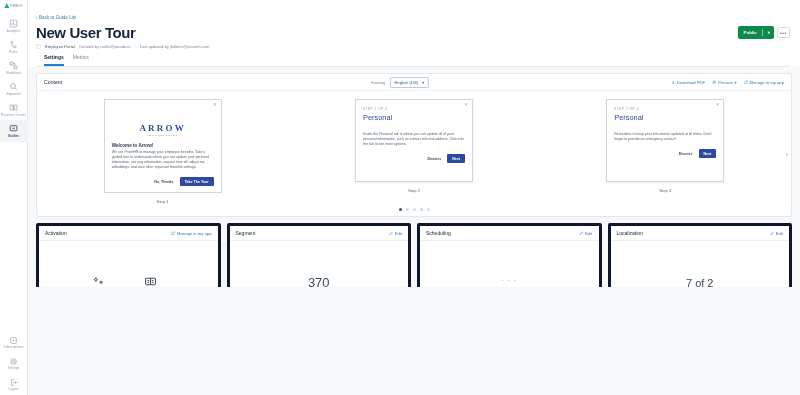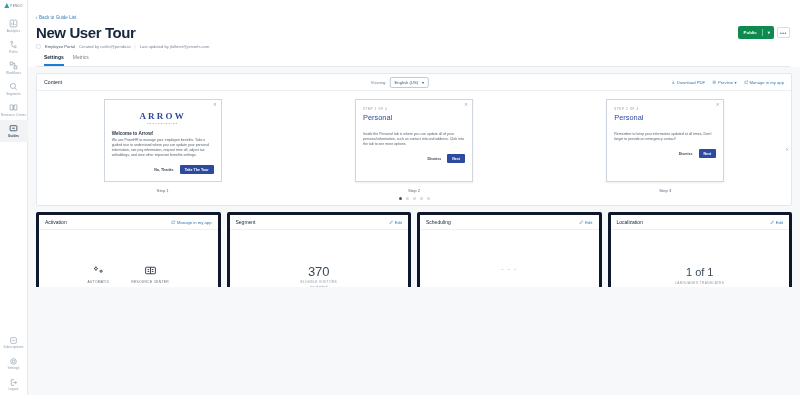--- a/index.html
+++ b/index.html
@@ -98,21 +98,21 @@
   .step { width: 120px; display: flex; flex-direction: column; align-items: center; }
   .guide-card {
     width: 118px; border: 1px solid #cfd6dd; background: #fff;
     position: relative; padding: 7px 7px 6px; min-height: 83px;
   }
   .guide-card.tooltip { box-shadow: 0 1px 2px rgba(0,0,0,.07); }
   .guide-card .close {
     position: absolute; top: 3px; right: 4px; font-size: 4.4px; color: #9aa6b2;
     cursor: pointer; line-height: 1;
   }
-  .arrow-logo { text-align: center; margin: 4px 0 6px; }
+  .arrow-logo { text-align: center; margin: 16px 0 6px; }
   .arrow-logo .w {
     font-size: 9px; letter-spacing: 2.2px; color: #2d4a9e;
     font-family: "Liberation Serif", serif; font-weight: bold;
   }
   .arrow-logo .sub { font-size: 2.4px; letter-spacing: 1px; color: #6f7f94; margin-top: .5px; }
   .g-eyebrow { font-size: 3px; letter-spacing: .6px; color: #8b99a7; margin-bottom: 2px; }
   .g-title { font-size: 7.4px; color: #2d4a9e; margin-bottom: 10px; font-weight: normal; }
   .g-h { font-size: 4.6px; font-weight: bold; color: #27364a; margin-bottom: 2.5px; }
   .g-body { font-size: 3.5px; line-height: 5px; color: #55636f; }
   .g-btns { display: flex; align-items: center; justify-content: flex-end;
@@ -510,21 +510,21 @@
           <span class="bcard-title">Localization</span>
           <span class="act-link">
             <svg viewBox="0 0 16 16" fill="none" stroke="#2e7bb8" stroke-width="1.5">
               <path d="M11 2.5l2.5 2.5L6 12.5 3 13l.5-3z"></path>
             </svg>
             <span>Edit</span>
           </span>
         </div>
         <div class="bcard-hero">
           <div>
-            <div class="big-num" style="font-size:11px;">1 of 1</div>
+            <div class="big-num" style="font-size:11px;">7 of 2</div>
             <div class="big-sub">LANGUAGES TRANSLATED</div>
           </div>
         </div>
         <div class="bcard-foot">
           <div class="f-h">Translated Languages:</div>
           <div class="f-t">English (US)</div>
           <div class="f-h">Untranslated Languages:</div>
           <div class="f-t">Spanish (Latin America)</div>
         </div>
       </div>

